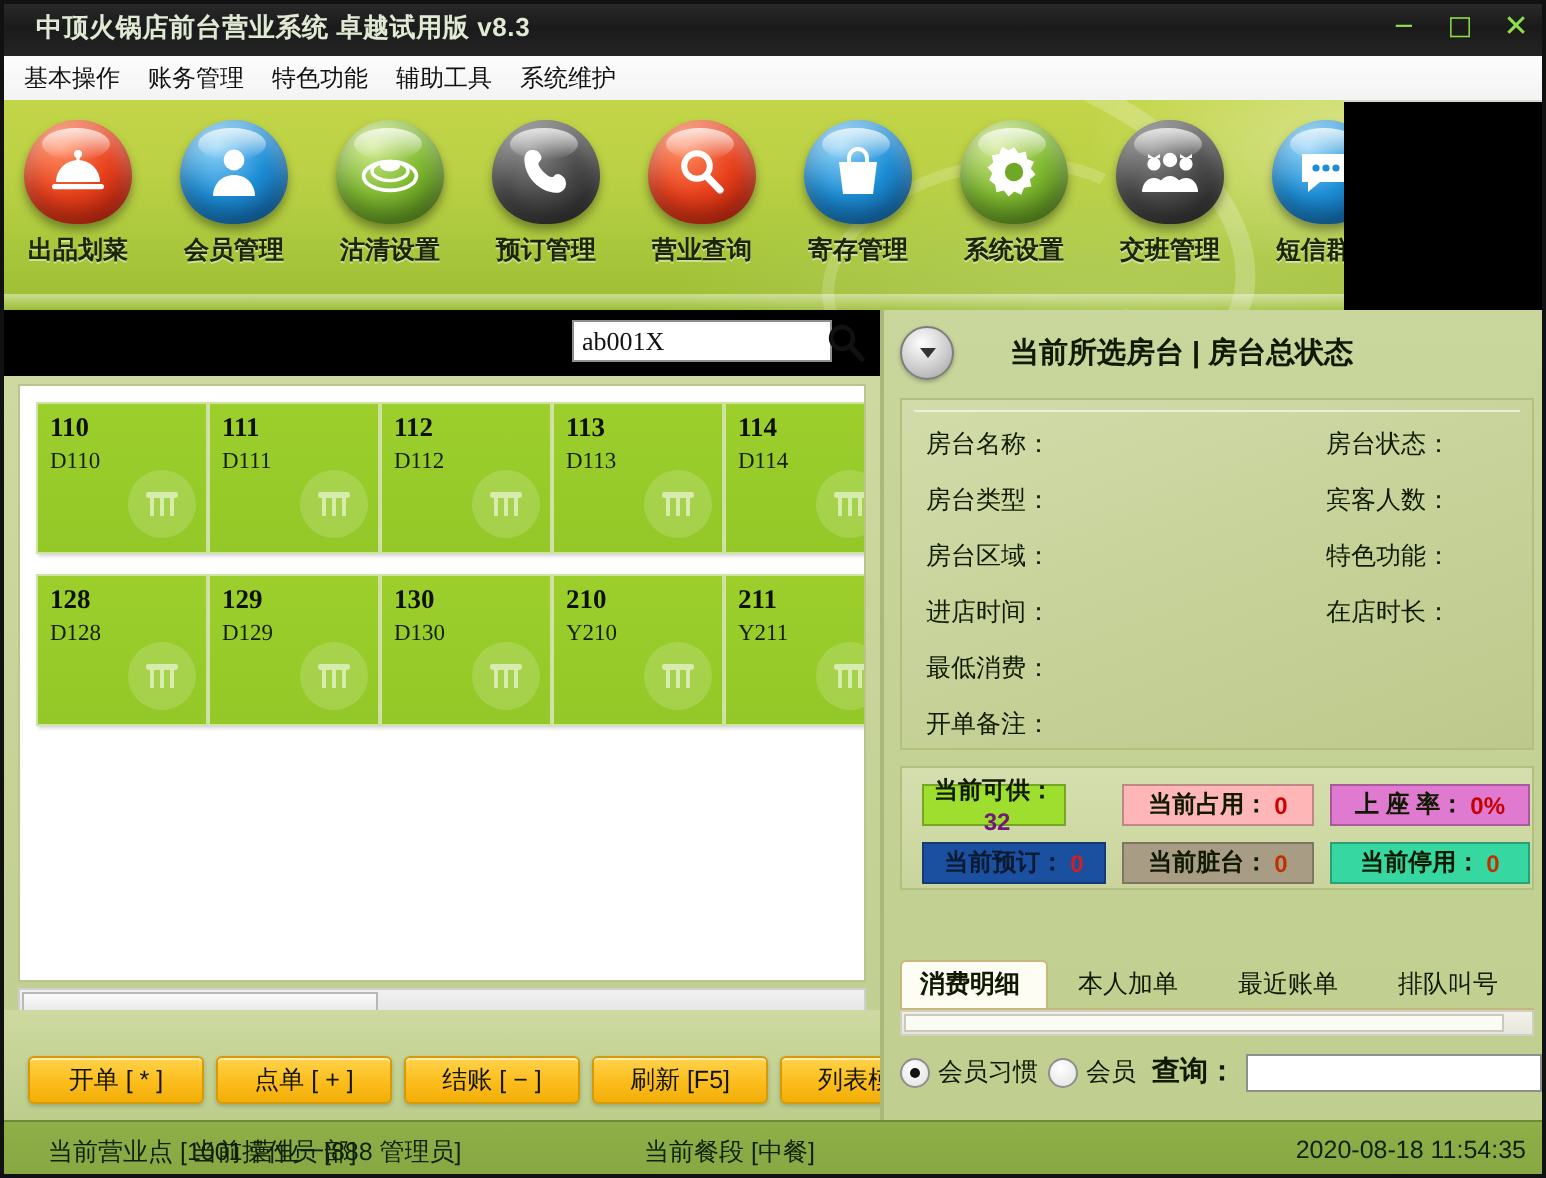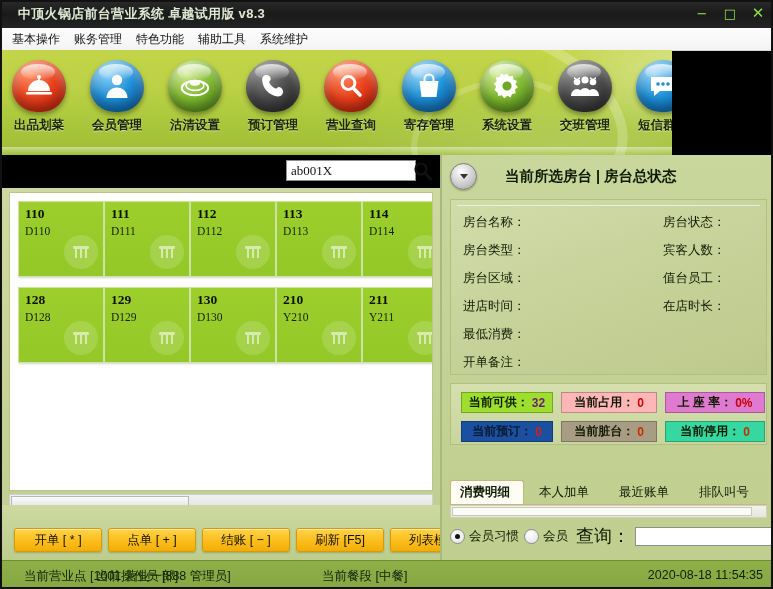--- a/index.html
+++ b/index.html
@@ -203,21 +203,21 @@
   .rp-sb i{position:absolute;left:1px;top:1px;width:300px;height:9px;background:#fbfbf5;border:1px solid #c9c9bc;box-sizing:border-box;display:block;}
   .rp-query{position:absolute;left:8px;top:368px;width:317px;height:26px;display:flex;align-items:center;gap:5px;}
   .radio{display:flex;align-items:center;gap:4px;cursor:pointer;}
   .radio .rc{
     width:13px;height:13px;border-radius:50%;border:1px solid #8e8e8e;
     background:radial-gradient(circle at 40% 32%,#fff,#e0e0e0);
     display:flex;align-items:center;justify-content:center;
   }
   .radio .rc i{width:5px;height:5px;border-radius:50%;background:#111;display:block;}
   .radio span{font-size:12.5px;color:#101a02;white-space:nowrap;}
-  .q-lbl{font-size:18px;color:#101a02;white-space:nowrap;margin-left:3px;}
+  .q-lbl{font-size:14px;color:#101a02;white-space:nowrap;margin-left:3px;font-weight:bold;}
   .q-input{
     width:148px;height:19px;border:1px solid #8f8f8f;background:#fff;box-sizing:border-box;
     font-size:12px;padding:0 3px;font-family:"Liberation Sans",sans-serif;
   }
   .q-search{width:22px;height:22px;cursor:pointer;}
 
   
   .statusbar{
     position:absolute;left:0;top:560px;width:773px;height:29px;
     background:linear-gradient(180deg,#8fb048 0%,#85a641 100%);
@@ -512,31 +512,31 @@
     </div>
 
     <div class="rp-card">
       <div class="sep"></div>
       <div id="rp-info">
           <div class="rp-row" style="left:12px;top:14px;">房台名称：</div>
           <div class="rp-row" style="left:212px;top:14px;">房台状态：</div>
           <div class="rp-row" style="left:12px;top:42px;">房台类型：</div>
           <div class="rp-row" style="left:212px;top:42px;">宾客人数：</div>
           <div class="rp-row" style="left:12px;top:70px;">房台区域：</div>
-          <div class="rp-row" style="left:212px;top:70px;">值台员工：</div>
+          <div class="rp-row" style="left:212px;top:70px;">特色功能：</div>
           <div class="rp-row" style="left:12px;top:98px;">进店时间：</div>
           <div class="rp-row" style="left:212px;top:98px;">在店时长：</div>
           <div class="rp-row" style="left:12px;top:126px;">最低消费：</div>
           <div class="rp-row" style="left:12px;top:154px;">开单备注：</div>
         </div>
     </div>
 
     <div class="rp-stats">
       <div id="rp-stats">
-          <div class="stat" style="left:10px;top:8px;width:92px;background:#9ede2e;color:#101a02;">
+          <div class="stat" style="left:10px;top:8px;width:72px;background:#9ede2e;color:#101a02;flex-direction:column;">
     <span>当前可供：</span>
             <b style="color:#701a75">32</b>
   </div>
           <div class="stat" style="left:110px;top:8px;width:96px;background:#ffb6b6;color:#101a02;">
     <span>当前占用：</span>
             <b style="color:#d00000">0</b>
   </div>
           <div class="stat" style="left:214px;top:8px;width:100px;background:#df7ad0;color:#101a02;align-items:center;">
     <span>上 座 率：</span>
             <b style="color:#c40000">0%</b>

